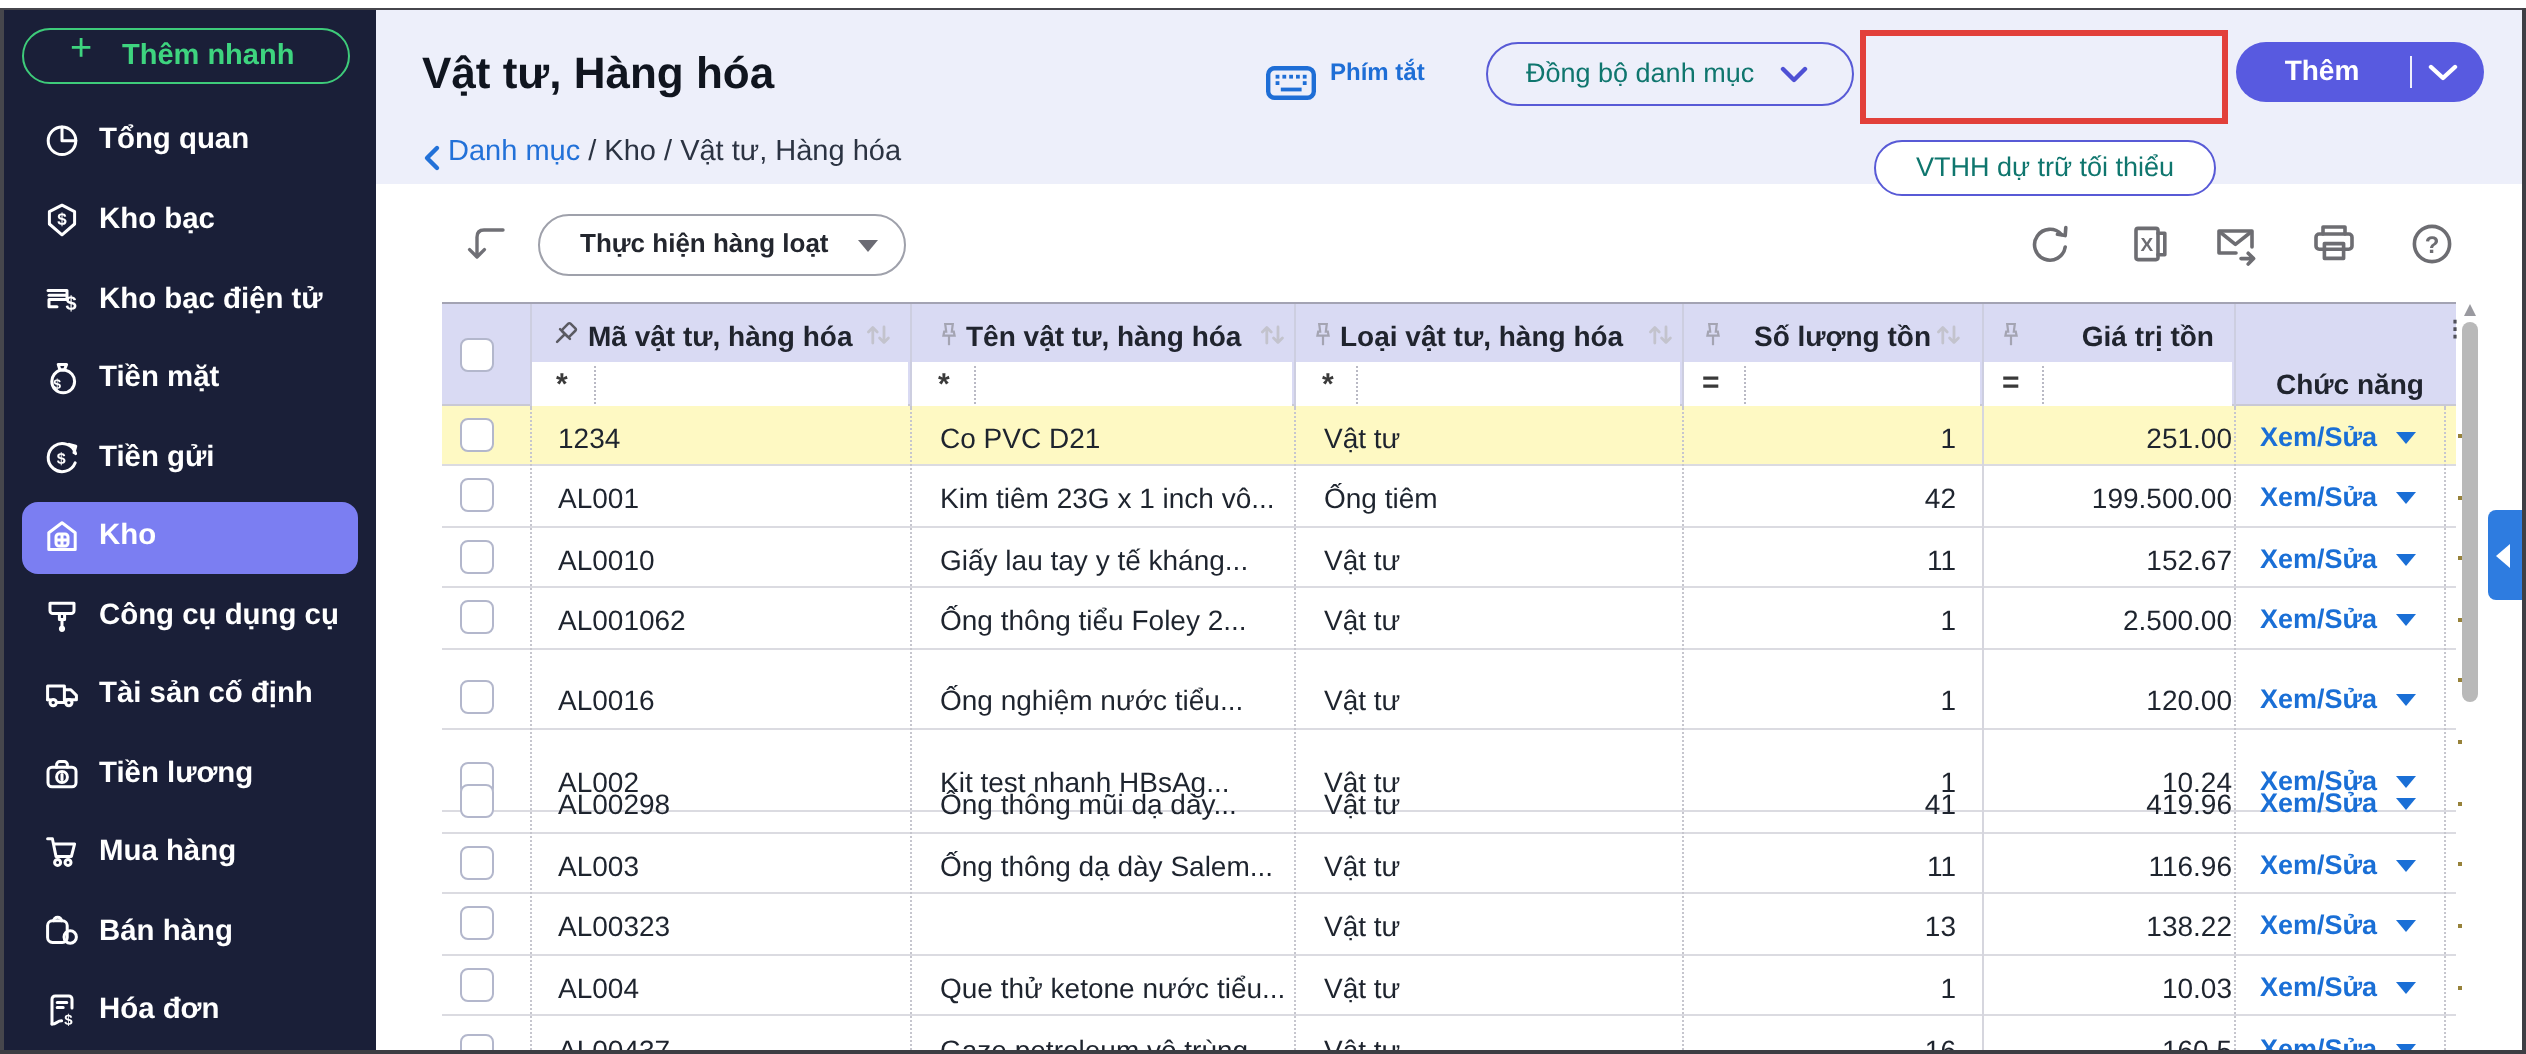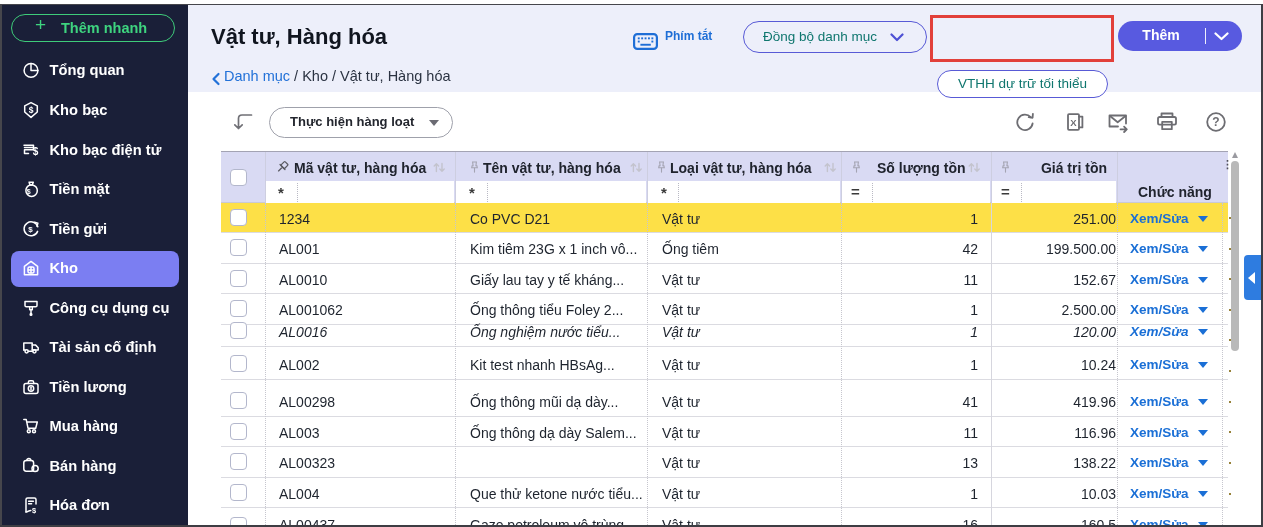--- a/index.html
+++ b/index.html
@@ -311,21 +311,21 @@
       <div class="fstar" style="left:440px; top:32px;">*</div>
       <div class="fstar" style="left:630px; top:31px;">=</div>
       <div class="fstar" style="left:780px; top:31px;">=</div>
       <div class="fdot" style="left:76px"></div>
       <div class="fdot" style="left:266px"></div>
       <div class="fdot" style="left:457px"></div>
       <div class="fdot" style="left:651px"></div>
       <div class="fdot" style="left:800px"></div>
     </div>
 
-    <div class="drow" style="top:197.5px; background:#fde047;">
+    <div class="drow" style="top:197.5px; background:#fef9c3;">
         <div class="cb"></div>
         <span class="c1">1234</span>
         <span class="c2">Co PVC D21</span>
         <span class="c3">Vật tư</span>
         <span class="c4">1</span>
         <span class="c5">251.00</span>
         <span class="c6">Xem/Sửa</span>
         <div class="tri"></div>
       </div>
     <div class="drow" style="top:228.1px;">
@@ -351,31 +351,31 @@
     <div class="drow" style="top:289.3px;">
         <div class="cb"></div>
         <span class="c1">AL001062</span>
         <span class="c2">Ống thông tiểu Foley 2...</span>
         <span class="c3">Vật tư</span>
         <span class="c4">1</span>
         <span class="c5">2.500.00</span>
         <span class="c6">Xem/Sửa</span>
         <div class="tri"></div>
       </div>
-    <div class="drow" style="top:311px;font-style:italic;">
+    <div class="drow" style="top:329px;">
         <div class="cb"></div>
         <span class="c1">AL0016</span>
         <span class="c2">Ống nghiệm nước tiểu...</span>
         <span class="c3">Vật tư</span>
         <span class="c4">1</span>
         <span class="c5">120.00</span>
         <span class="c6">Xem/Sửa</span>
         <div class="tri"></div>
       </div>
-    <div class="drow" style="top:344px;">
+    <div class="drow" style="top:370px;">
         <div class="cb"></div>
         <span class="c1">AL002</span>
         <span class="c2">Kit test nhanh HBsAg...</span>
         <span class="c3">Vật tư</span>
         <span class="c4">1</span>
         <span class="c5">10.24</span>
         <span class="c6">Xem/Sửa</span>
         <div class="tri"></div>
       </div>
     <div class="drow" style="top:381.1px;">

